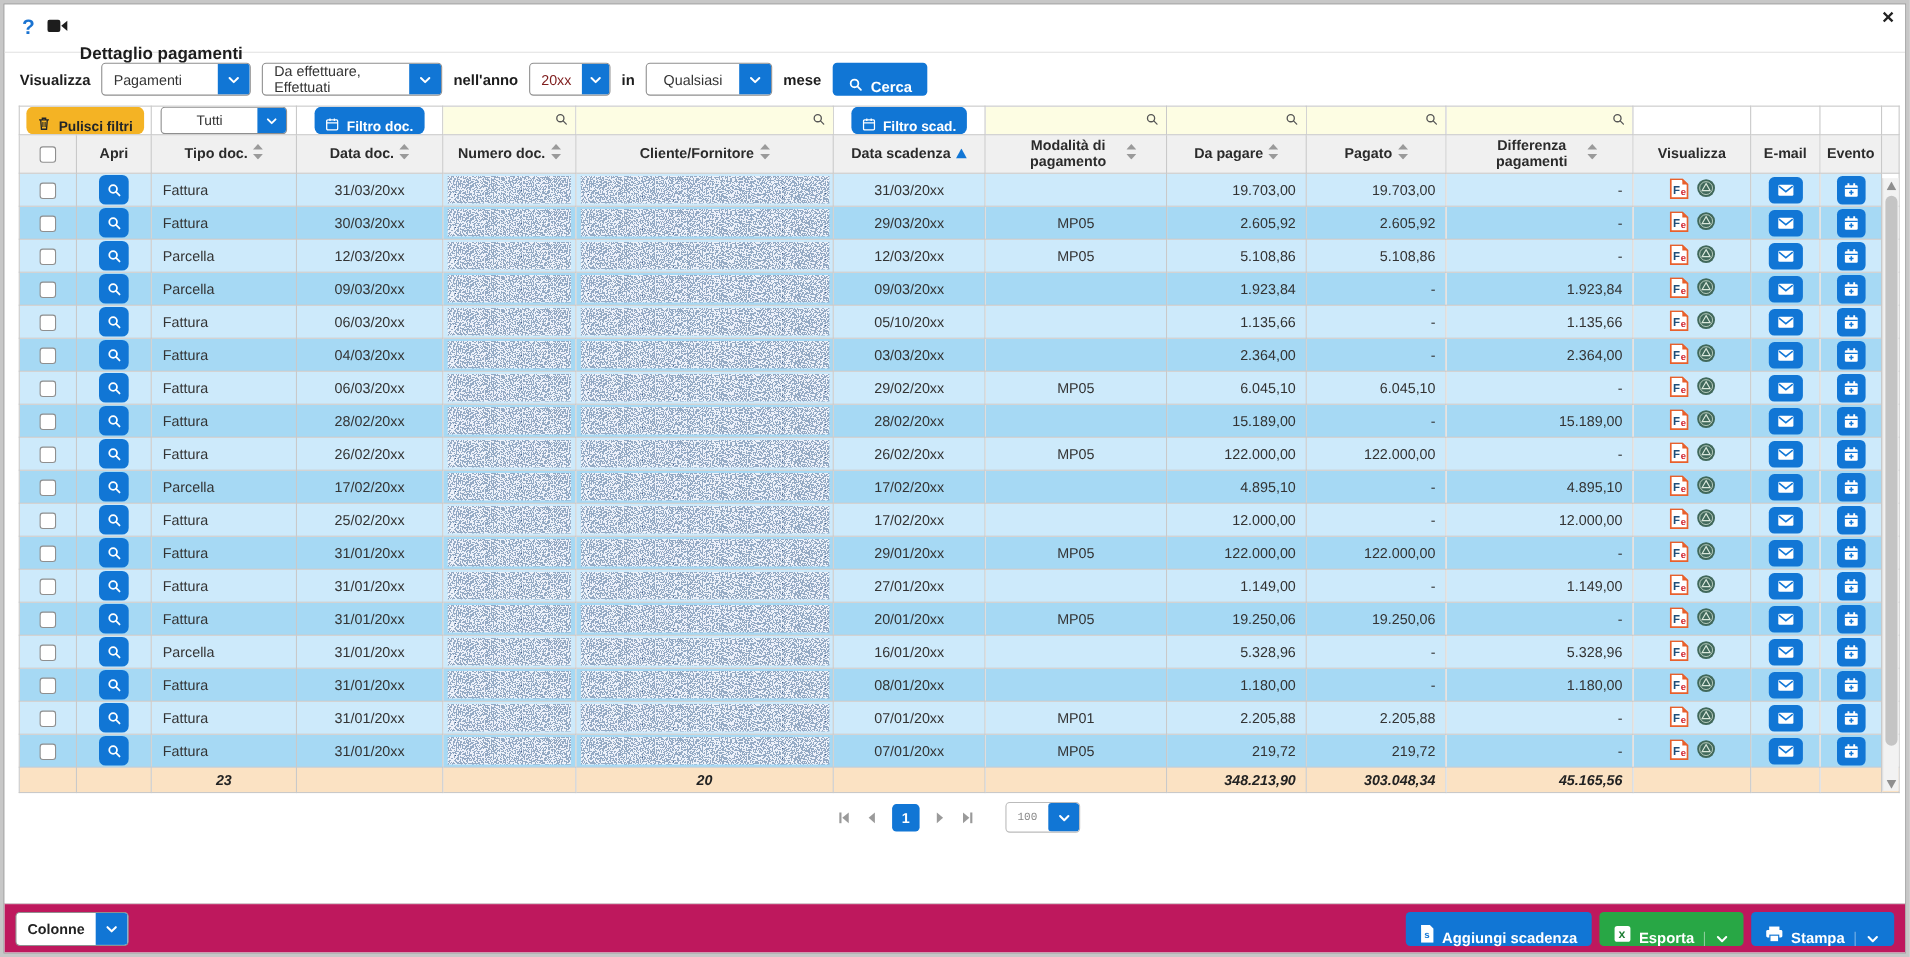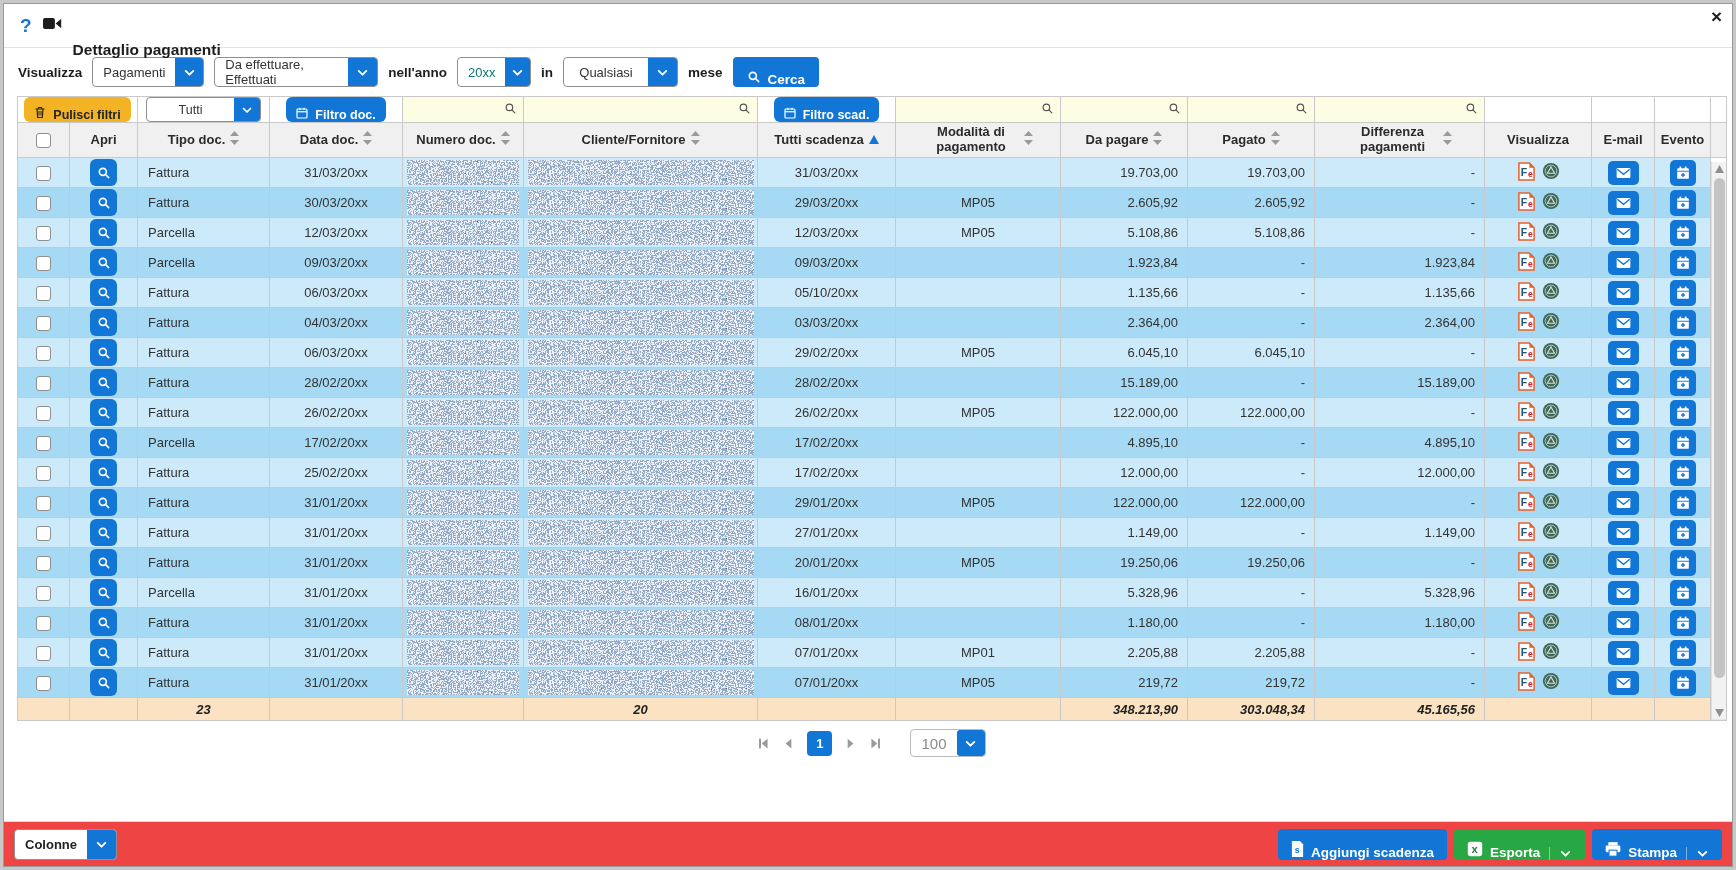--- a/index.html
+++ b/index.html
@@ -85,27 +85,27 @@
   .vs-arrow.down { position:absolute; bottom:0; }
 
   
   .pager { width:1709px; margin-left:13px; height:44px; display:flex; align-items:center;
            justify-content:center; gap:12px; }
   .pg-nav { background:none; border:none; cursor:pointer; display:flex; align-items:center; }
   .pg-cur { width:25px; height:25px; background:#1176d5; color:#fff; font-weight:bold;
             font-size:13px; border:none; border-radius:4px; cursor:pointer; }
   .pg-size { display:flex; align-items:stretch; height:28px; border:1px solid #bbb; border-radius:4px;
              overflow:hidden; margin-left:16px; cursor:pointer; background:#fff;}
-  .pg-size .val { display:flex; align-items:center; padding:0 10px; font-size:15px; color:#8a8a8a; }
+  .pg-size .val { display:flex; align-items:center; padding:0 10px; font-size:10px; color:#8a8a8a;font-family:Liberation Mono, monospace; }
   .pg-size .chev { width:28px; background:#1176d5; display:flex; align-items:center; justify-content:center;
                    border-radius:3px; }
 
   
   .footer { position:absolute; left:0; right:0; bottom:0; height:45px; border-top:1px solid #d9d9d9;
-            display:flex; align-items:center; padding:0 10px; background:#ef4444; }
+            display:flex; align-items:center; padding:0 10px; background:#be185d; }
   .foot-right { margin-left:auto; display:flex; gap:7px; }
   .btn-foot { height:31px; padding:0 13px; font-size:13.5px; }
   .btn-success { background:#28a745; color:#fff; }
   .chev-sep { display:flex; align-items:center; padding-left:9px; margin-left:2px;
               border-left:1px solid rgba(255,255,255,.45); }
 </style>
 </head>
 <body>
 
 <svg width="0" height="0" style="position:absolute" aria-hidden="true">
@@ -132,39 +132,39 @@
           <rect x="0" y="1" width="15" height="14" rx="2.5" fill="#1d1d1d"></rect>
           <polygon points="23,2 23,14 16,8" fill="#1d1d1d"></polygon>
         </svg>
     </span>
     <span class="win-title">Dettaglio pagamenti</span>
     <button class="close-x">×</button>
   </div>
 
   <div class="toolbar">
     <span class="lbl">Visualizza</span>
-    <div class="sel" style="width:112px">
+    <div class="sel" style="width:136px">
       <span class="val" style="flex:1">Pagamenti</span>
       <span class="chev">
           <svg width="13" height="13" viewBox="0 0 24 24">
             <polyline points="5,9 12,16 19,9" fill="none" stroke="#fff" stroke-width="3.4" stroke-linecap="round" stroke-linejoin="round"></polyline>
           </svg>
         </span>
     </div>
     <div class="sel" style="width:164px">
       <span class="val" style="flex:1">Da effettuare, Effettuati</span>
       <span class="chev">
           <svg width="13" height="13" viewBox="0 0 24 24">
             <polyline points="5,9 12,16 19,9" fill="none" stroke="#fff" stroke-width="3.4" stroke-linecap="round" stroke-linejoin="round"></polyline>
           </svg>
         </span>
     </div>
     <span class="lbl">nell'anno</span>
     <div class="sel" style="width:74px">
-      <span class="val" style="flex:1;color:#0f766e">20xx</span>
+      <span class="val" style="flex:1;color:#7f1d1d">20xx</span>
       <span class="chev">
           <svg width="13" height="13" viewBox="0 0 24 24">
             <polyline points="5,9 12,16 19,9" fill="none" stroke="#fff" stroke-width="3.4" stroke-linecap="round" stroke-linejoin="round"></polyline>
           </svg>
         </span>
     </div>
     <span class="lbl">in</span>
     <div class="sel" style="width:115px">
       <span class="val center">Qualsiasi</span>
       <span class="chev">
@@ -320,21 +320,21 @@
               <div class="hwrap">
                 <span>Cliente/Fornitore</span>
                 <span><svg width="9" height="14" viewBox="0 0 9 14">
                     <polygon points="4.5,0 9,5 0,5" fill="#9a9a9a"></polygon>
                     <polygon points="4.5,14 0,9 9,9" fill="#9a9a9a"></polygon>
                   </svg></span>
               </div>
             </th>
           <th>
               <div class="hwrap">
-                <span>Tutti scadenza</span>
+                <span>Data scadenza</span>
                 <span><svg width="10" height="9" viewBox="0 0 10 9">
                     <polygon points="5,0 10,9 0,9" fill="#1176d5"></polygon>
                   </svg></span>
               </div>
             </th>
           <th>
               <div class="hwrap">
                 <span style="white-space:normal;max-width:96px">Modalità di pagamento</span>
                 <span><svg width="9" height="14" viewBox="0 0 9 14">
                     <polygon points="4.5,0 9,5 0,5" fill="#9a9a9a"></polygon>

